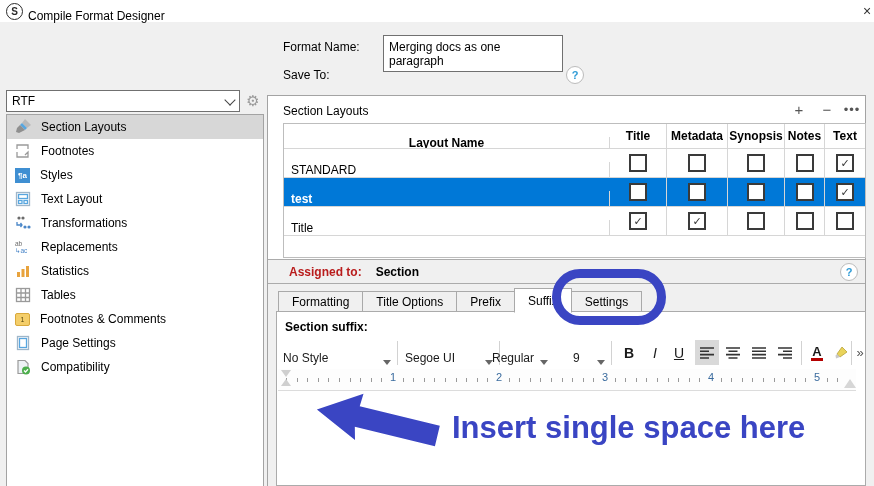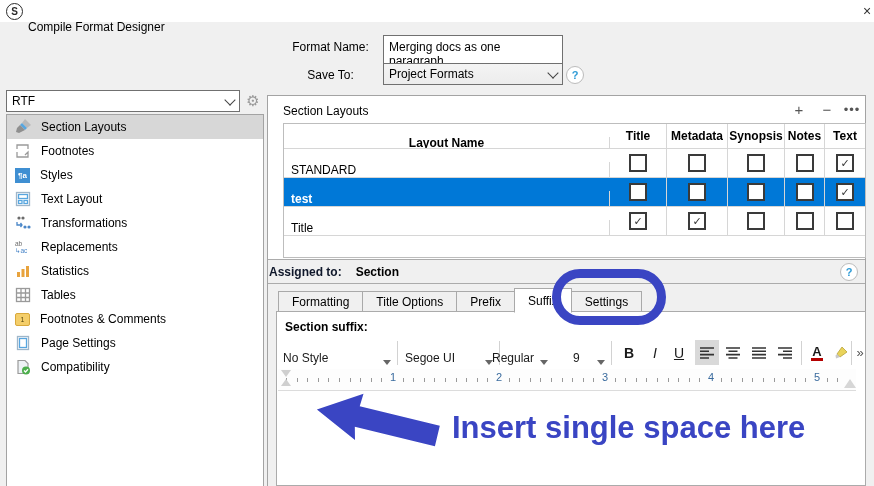--- a/index.html
+++ b/index.html
@@ -3,26 +3,26 @@
 <meta charset="utf-8">
 <style>
   html,body{margin:0;padding:0;}
   body{font-family:"Liberation Sans","DejaVu Sans",sans-serif;font-size:12px;color:#000;}
   .win{position:relative;width:874px;height:486px;background:#f0f0f0;overflow:hidden;}
 
   
   .titlebar{position:absolute;left:0;top:0;width:874px;height:22px;background:#ffffff;}
   .appicon{position:absolute;left:6px;top:3px;width:15px;height:15px;border:1px solid #2b2b2b;border-radius:50%;
            display:flex;align-items:center;justify-content:center;font-size:10px;font-weight:bold;color:#2b2b2b;}
-  .wtitle{position:absolute;left:28px;top:20px;font-size:12px;}
+  .wtitle{position:absolute;left:28px;top:9px;font-size:12px;}
   .wclose{position:absolute;left:858px;top:2px;width:18px;height:18px;font-size:14px;color:#333;
           display:flex;align-items:center;justify-content:center;cursor:default;}
 
   
-  .flabel{position:absolute;width:95px;text-align:center;}
+  .flabel{position:absolute;width:95px;text-align:left;}
   .lab1{left:283px;top:40px;}
   .lab2{left:283px;top:68px;}
   .tinput{position:absolute;left:383px;top:35px;width:168px;height:19px;border:1px solid #707070;background:#fff;
           padding:8px 5px;font-size:12px;display:flex;align-items:center;}
   .combo{position:absolute;border:1px solid #707070;background:linear-gradient(#f4f4f4,#ececec);
          display:flex;align-items:center;padding:0 5px;font-size:12px;}
   .combo .sp{flex:1;}
   .chev{width:7px;height:7px;border-left:1.5px solid #444;border-bottom:1.5px solid #444;
         transform:rotate(-45deg);margin-top:-3px;}
   .saveto{left:383px;top:63px;width:168px;height:20px;}
@@ -61,21 +61,21 @@
   .drow{height:29px;}
   .drow .c0{justify-content:flex-start;padding-left:7px;}
   .drow.sel{background:#0078d7;color:#fff;font-weight:bold;}
   .cb{width:14px;height:14px;background:#fff;border:2px solid #3a3a3a;display:flex;align-items:center;
       justify-content:center;font-size:11px;line-height:11px;color:#333;font-weight:normal;}
 
   
   .assigned{position:absolute;left:0;top:163px;width:597px;height:25px;background:#f0f0f0;
             border-top:1px solid #ababab;border-bottom:1px solid #ababab;box-sizing:border-box;
             display:flex;align-items:center;}
-  .asslab{margin-left:1px;font-weight:bold;color:#0f172a;text-align:center;}
+  .asslab{margin-left:21px;font-weight:bold;color:#b91c1c;text-align:center;}
   .assval{margin-left:14px;font-weight:bold;color:#000;}
   .help2{left:572px;top:167px;}
 
   
   .tabs{position:absolute;left:10px;top:192px;height:24px;display:flex;align-items:flex-end;}
   .tab{height:21px;background:#f0f0f0;border:1px solid #a9a9a9;margin-right:-1px;padding:0 13px;
        display:flex;align-items:center;font-size:12px;box-sizing:border-box;}
   .tab.active{height:25px;background:#fff;border-bottom:1px solid #fff;position:relative;z-index:3;margin-bottom:-1px;}
 
   
@@ -126,24 +126,20 @@
 
   <div class="titlebar">
     <div class="appicon">S</div>
     <div class="wtitle">Compile Format Designer</div>
     <div class="wclose">×</div>
   </div>
 
   <div class="flabel lab1">Format Name:</div>
   <div class="tinput">Merging docs as one paragraph</div>
   <div class="flabel lab2">Save To:</div>
-  <div class="combo saveto">
-    <span class="sp">Project Formats</span>
-    <span class="chev"></span>
-  </div>
   <div class="helpicon help1">?</div>
 
   <div class="combo sbcombo">
     <span class="sp">RTF</span>
     <span class="chev"></span>
   </div>
   <div class="gear">⚙</div>
 
   <div class="sblist">
 

